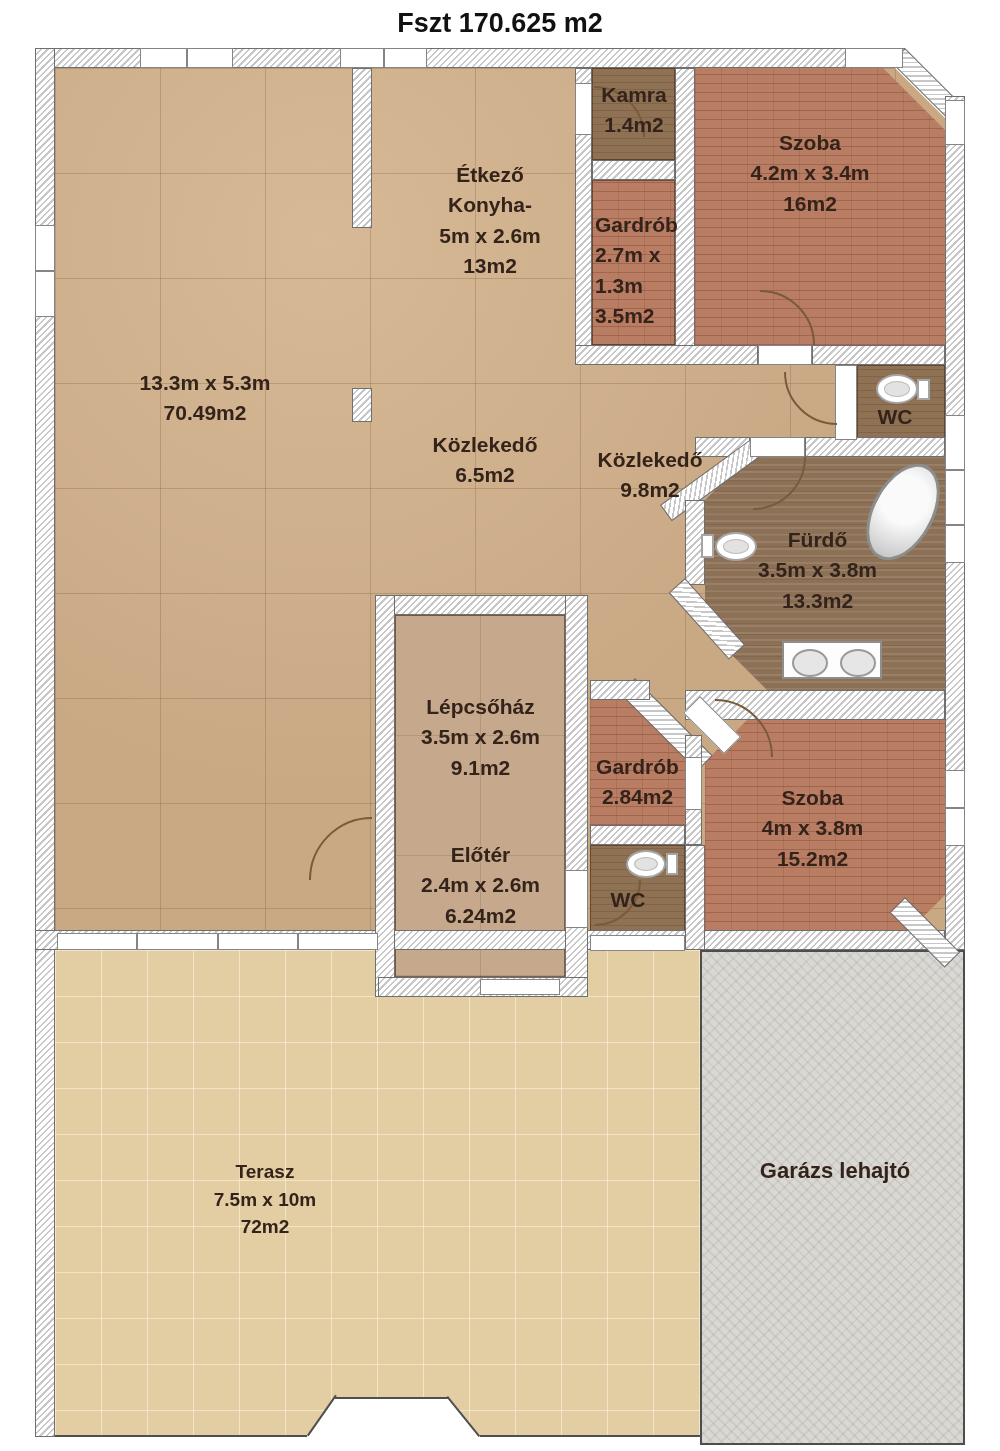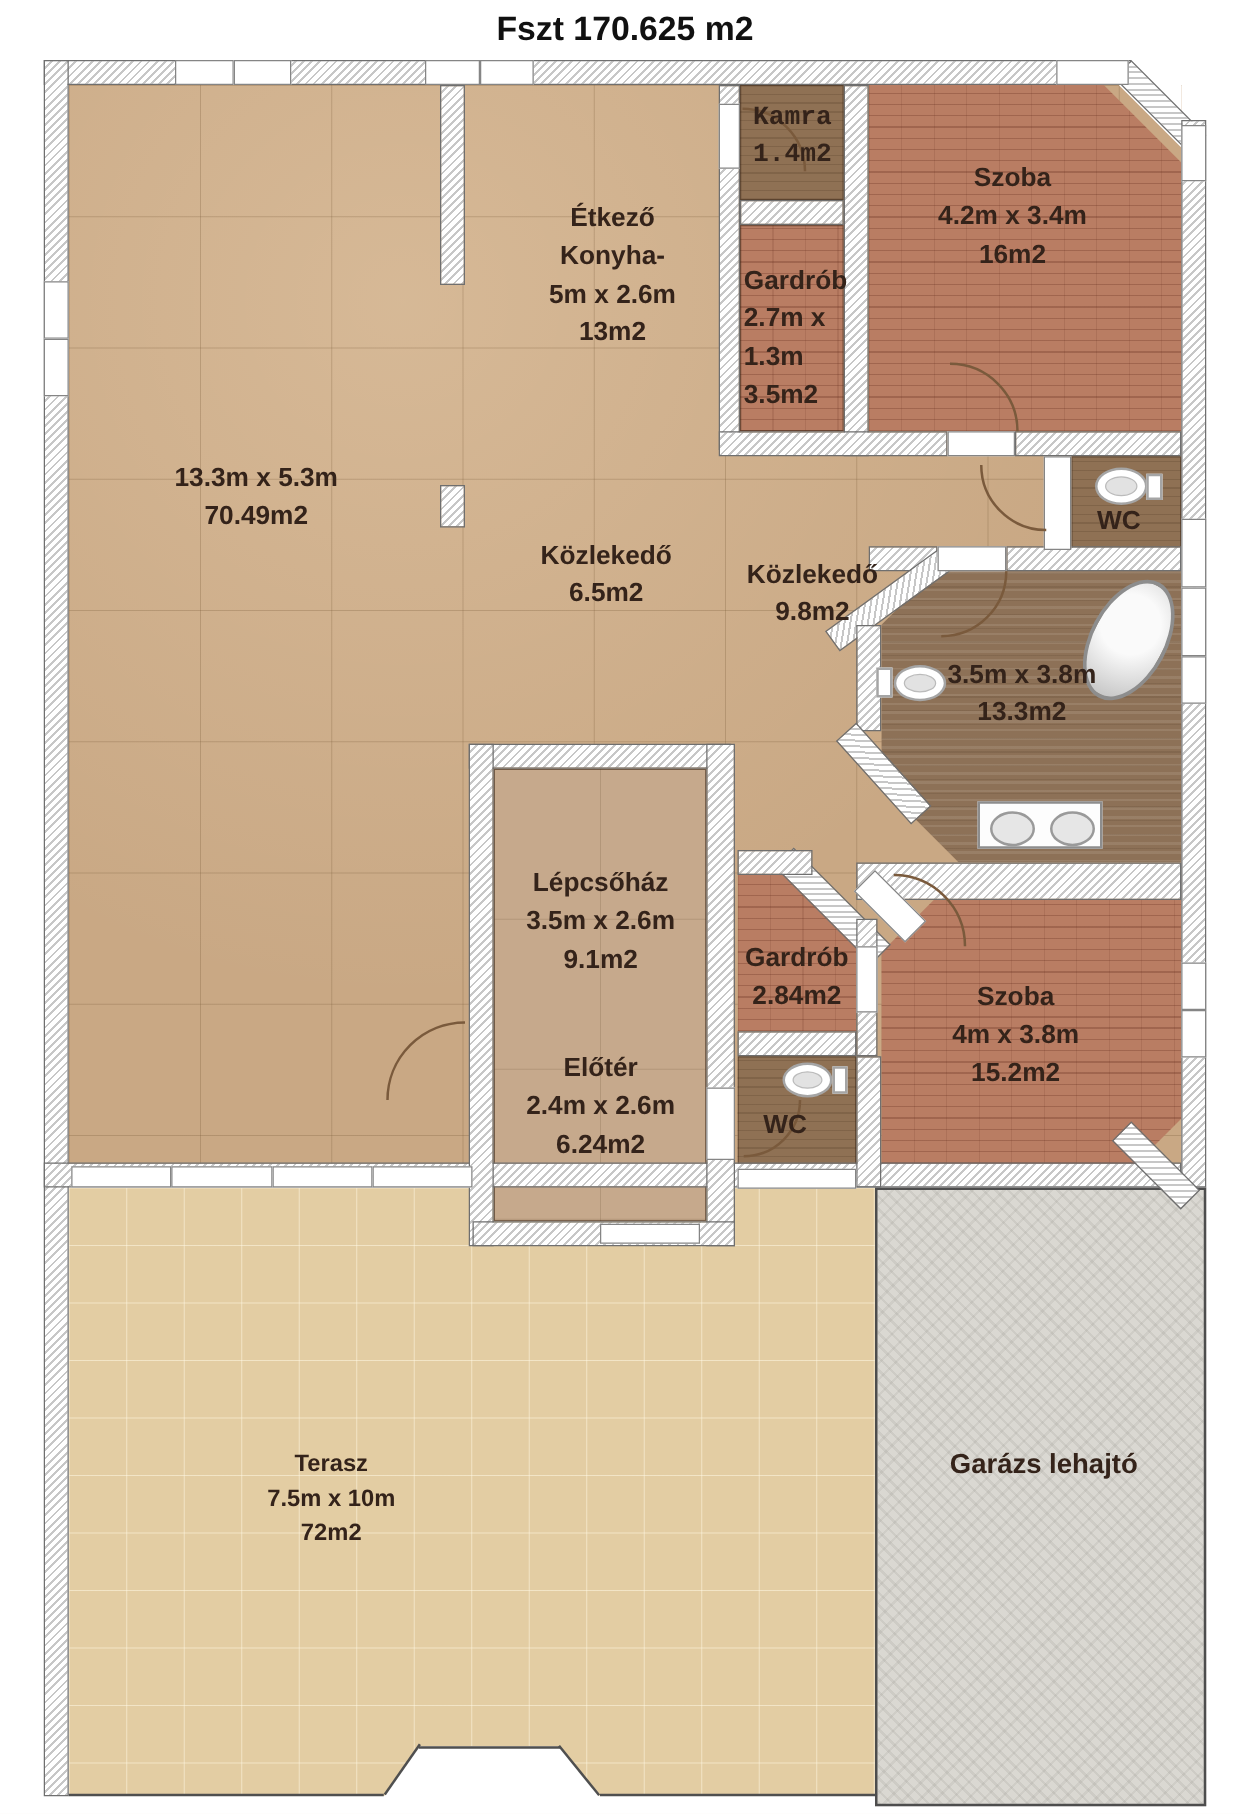--- a/index.html
+++ b/index.html
@@ -195,21 +195,21 @@
   <div class="lbl" style="left:55px;top:368px;width:300px;">
       <div>13.3m x 5.3m</div>
       <div>70.49m2</div>
   </div>
   <div class="lbl" style="left:390px;top:160px;width:200px;">
     <div>Étkező</div>
       <div>Konyha-</div>
     <div>5m x 2.6m</div>
       <div>13m2</div>
   </div>
-  <div class="lbl" style="left:578px;top:80px;width:112px;font-family:Liberation Mono, monospace;">
+  <div class="lbl" style="left:578px;top:80px;width:112px;">
     <div>Kamra</div>
       <div>1.4m2</div>
   </div>
   <div class="lbl" style="left:595px;top:210px;width:100px;text-align:left;">
     <div>Gardrób</div>
       <div>2.7m x</div>
     <div>1.3m</div>
       <div>3.5m2</div>
   </div>
   <div class="lbl" style="left:700px;top:128px;width:220px;">
@@ -222,20 +222,21 @@
       <div>6.5m2</div>
   </div>
   <div class="lbl" style="left:555px;top:445px;width:190px;">
     <div>Közlekedő</div>
       <div>9.8m2</div>
   </div>
   <div class="lbl" style="left:855px;top:402px;width:80px;">
     <div>WC</div>
   </div>
   <div class="lbl" style="left:710px;top:525px;width:215px;">
+    <div>Fürdő</div>
       <div>3.5m x 3.8m</div>
       <div>13.3m2</div>
   </div>
   <div class="lbl" style="left:378px;top:692px;width:205px;">
     <div>Lépcsőház</div>
       <div>3.5m x 2.6m</div>
       <div>9.1m2</div>
   </div>
   <div class="lbl" style="left:585px;top:752px;width:105px;">
     <div>Gardrób</div>

